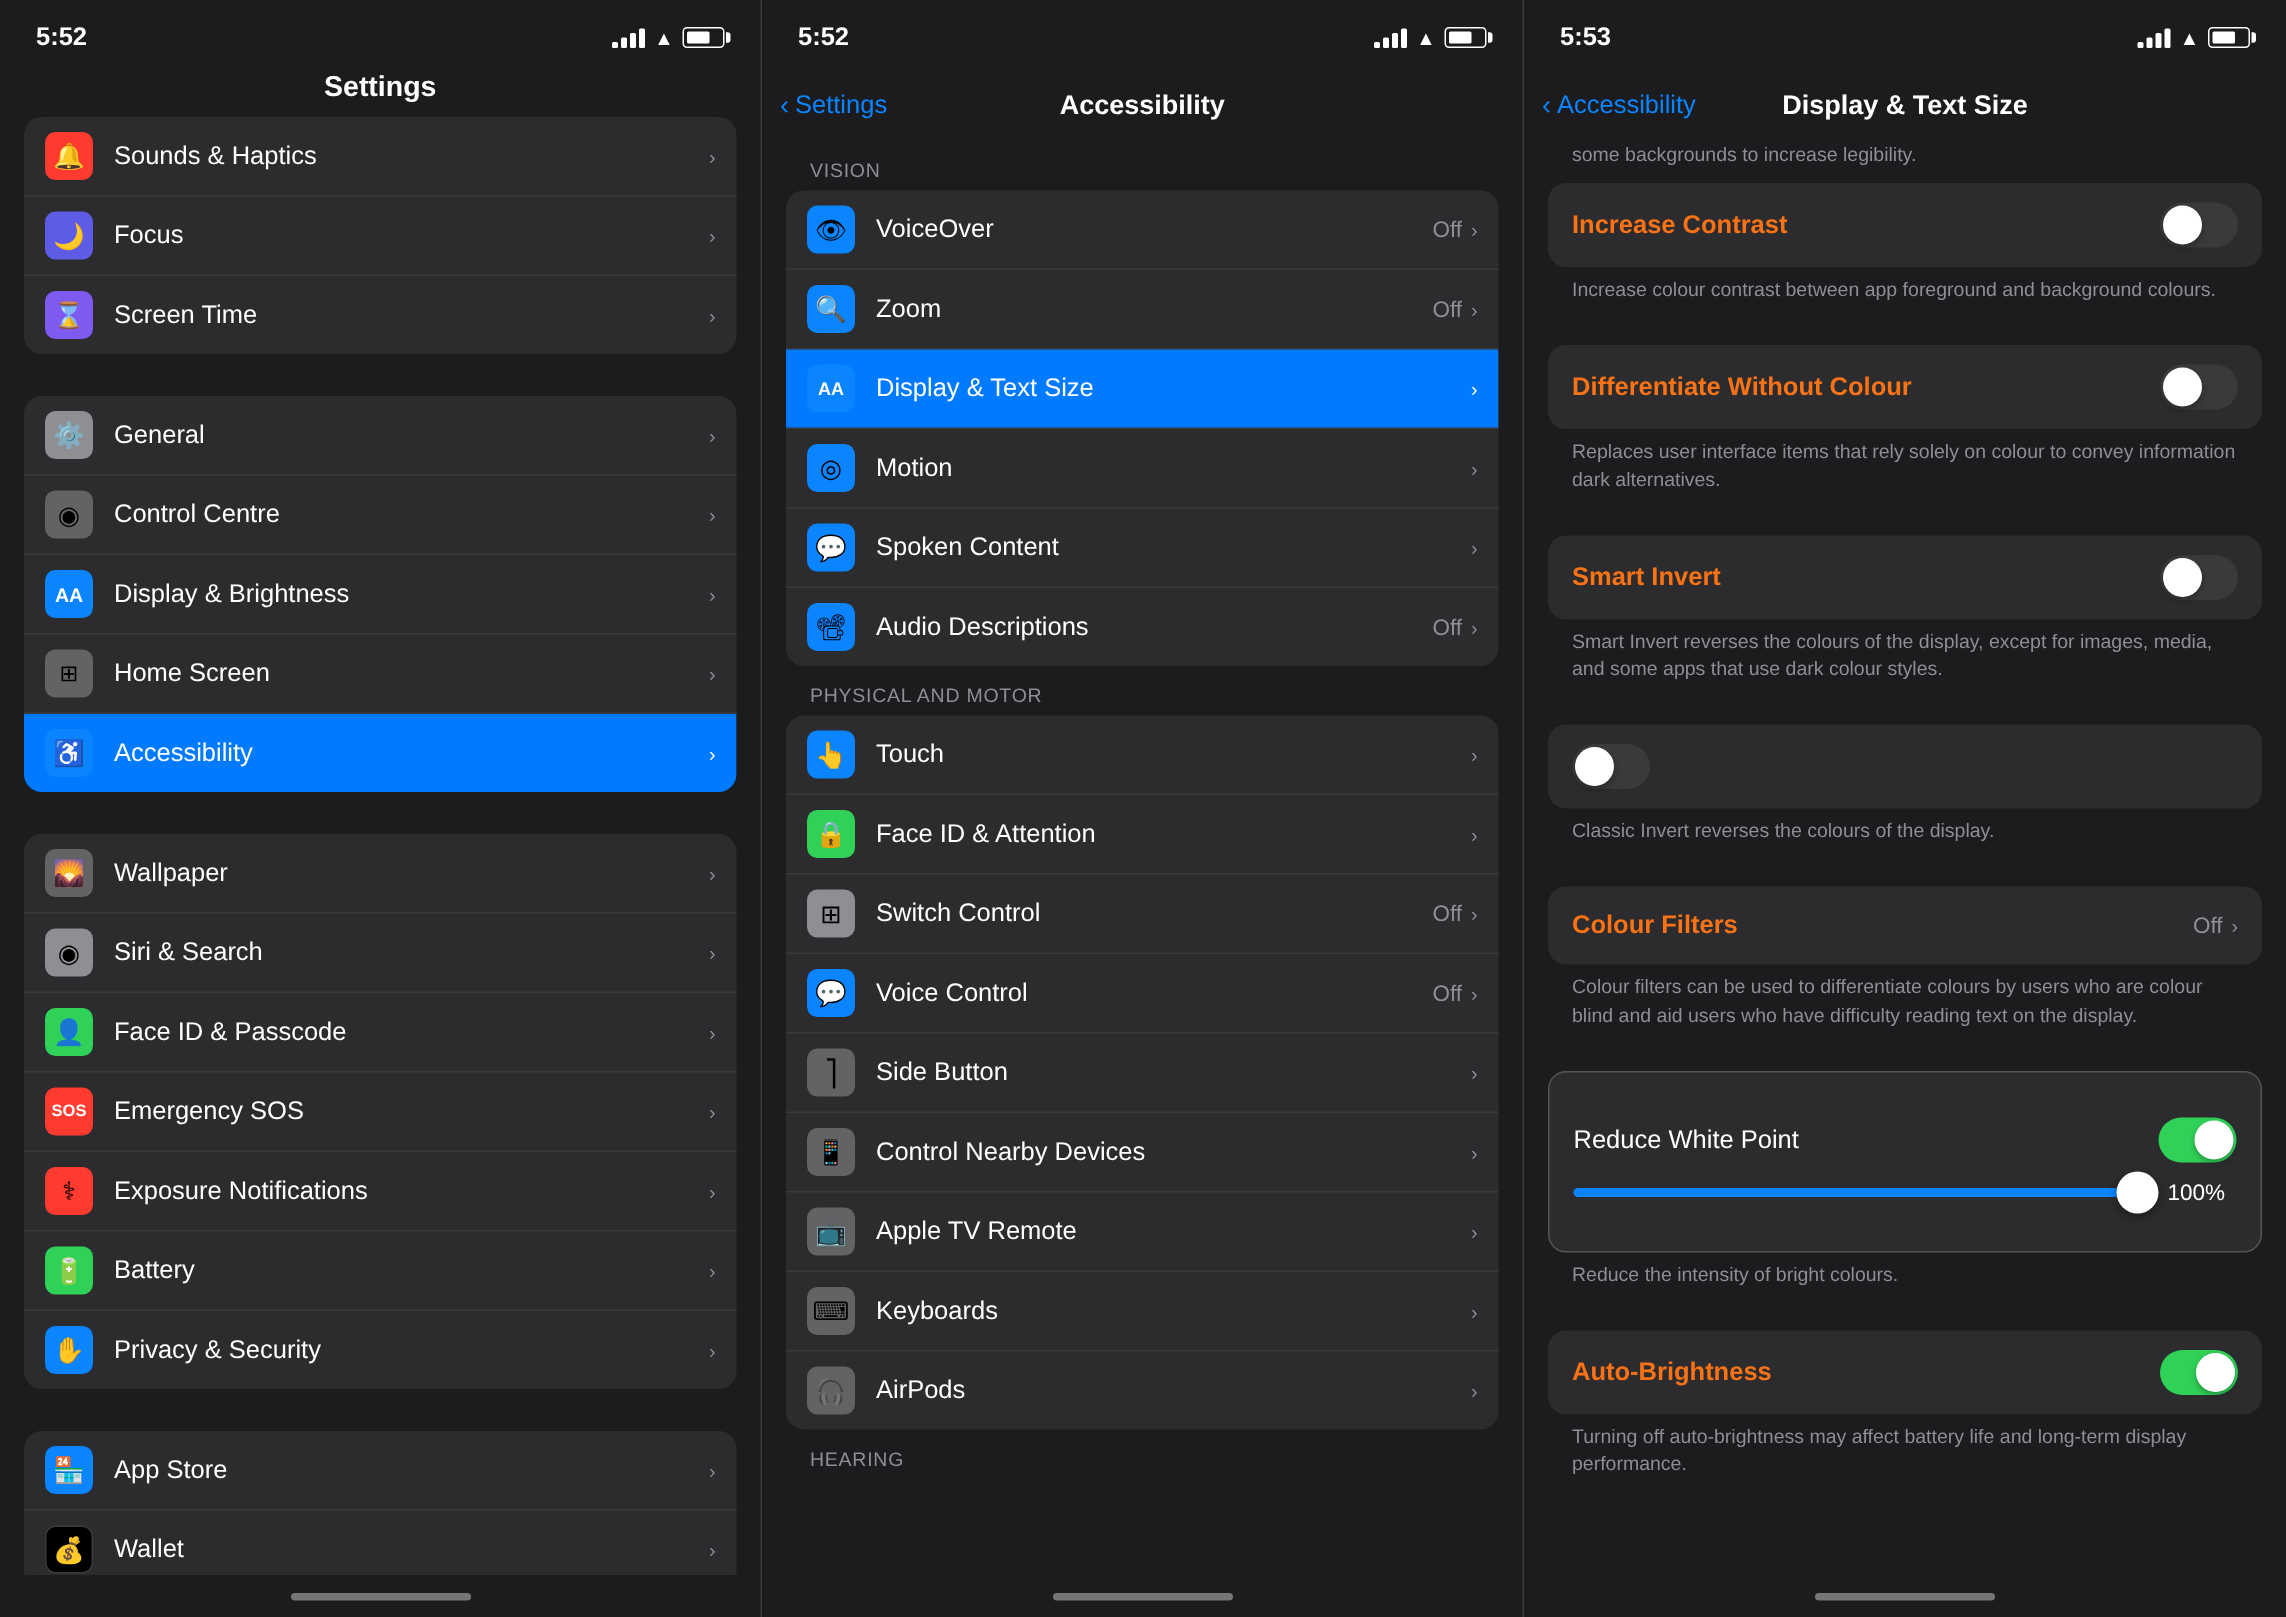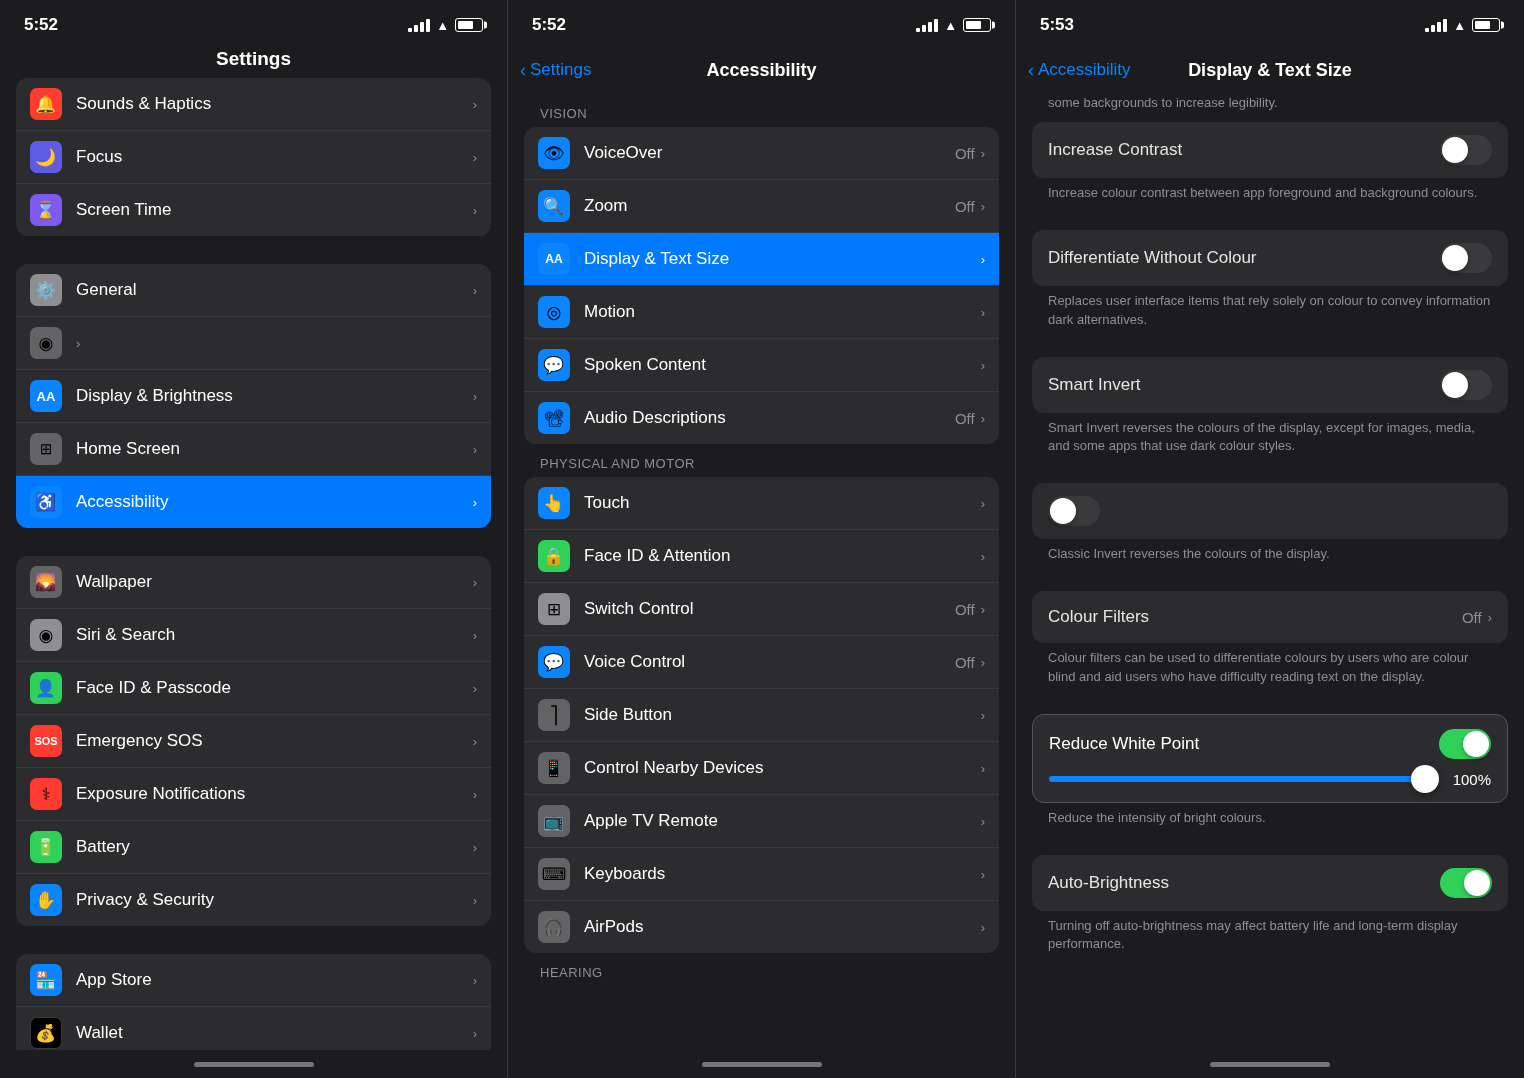--- a/index.html
+++ b/index.html
@@ -211,21 +211,22 @@
 
     .display-content {
       flex: 1;
       overflow-y: auto;
       padding: 0 16px 20px;
     }
     .display-content::-webkit-scrollbar { display: none; }
     .display-row-label {
       flex: 1;
       font-size: 17px;
-      color: #e5e5e5;
+      color: #f97316;
+      font-weight: bold;
     }
     .display-row-value {
       font-size: 15px;
       color: #8e8e93;
       margin-right: 6px;
     }
     .display-row-chevron {
       font-size: 13px;
       color: #8e8e93;
     }
@@ -291,21 +292,21 @@
       background: #fff;
       position: absolute;
       right: -2px;
       top: -11px;
       box-shadow: 0 2px 6px rgba(0,0,0,0.4);
     }
     .slider-value {
       font-size: 15px;
       color: #fff;
       min-width: 46px;
-      text-align: right;
+      text-align: left;
     }
 
     .top-fade-text {
       font-size: 13px;
       color: #8e8e93;
       padding: 0 16px 10px;
       line-height: 1.4;
     }
 
     
@@ -368,20 +369,21 @@
     <div class="section-gap"></div>
 
     <div class="settings-group">
       <div class="settings-row">
         <div class="row-icon" style="background:#8e8e93;">⚙️</div>
         <span class="row-label">General</span>
         <span class="row-chevron">›</span>
       </div>
       <div class="settings-row">
         <div class="row-icon" style="background:#636366;">◉</div>
+        <span class="row-label">Control Centre</span>
         <span class="row-chevron">›</span>
       </div>
       <div class="settings-row">
         <div class="row-icon" style="background:#0a84ff; font-size:13px; font-weight:700; color:#fff;">AA</div>
         <span class="row-label">Display &amp; Brightness</span>
         <span class="row-chevron">›</span>
       </div>
       <div class="settings-row">
         <div class="row-icon" style="background:#636366; font-size:15px;">⊞</div>
         <span class="row-label">Home Screen</span>
@@ -636,21 +638,21 @@
 
     <div class="display-group">
       <div class="display-group-row">
         <span class="display-row-label">Colour Filters</span>
         <span class="display-row-value">Off</span>
         <span class="display-row-chevron">›</span>
       </div>
     </div>
     <p class="display-description">Colour filters can be used to differentiate colours by users who are colour blind and aid users who have difficulty reading text on the display.</p>
 
-    <div style="background:#2c2c2e;border-radius:12px;padding:14px 16px;margin-bottom:0; border: 1px solid #555;">
+    <div style="background:#2c2c2e;border-radius:12px;padding:30px 16px;margin-bottom:0; border: 1px solid #555;">
       <div class="white-point-header">
         <span class="white-point-label">Reduce White Point</span>
         <div class="toggle on">
           <div class="toggle-thumb"></div>
         </div>
       </div>
       <div class="slider-container">
         <div class="slider-track">
           <div class="slider-thumb"></div>
         </div>

